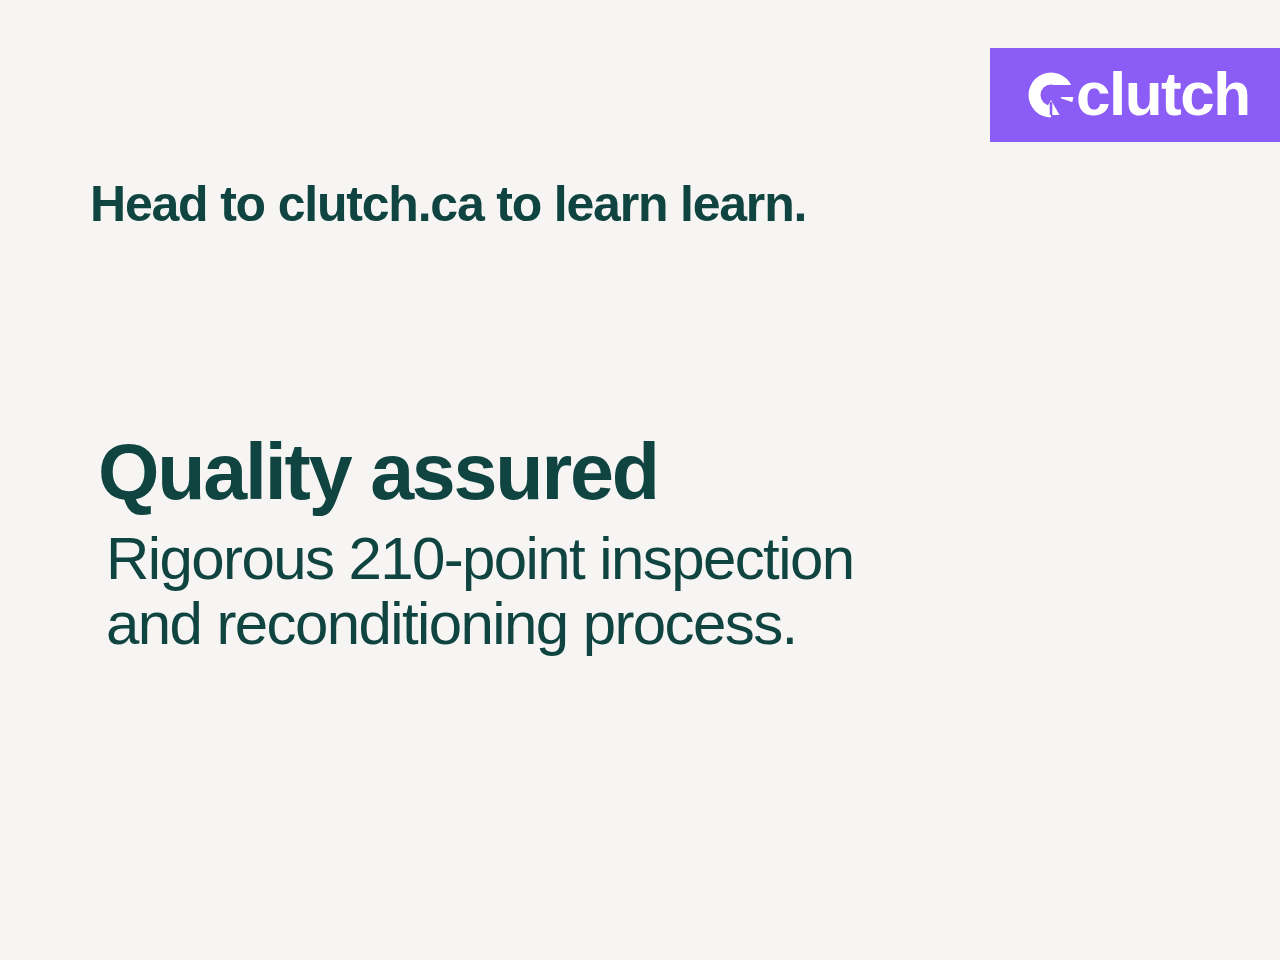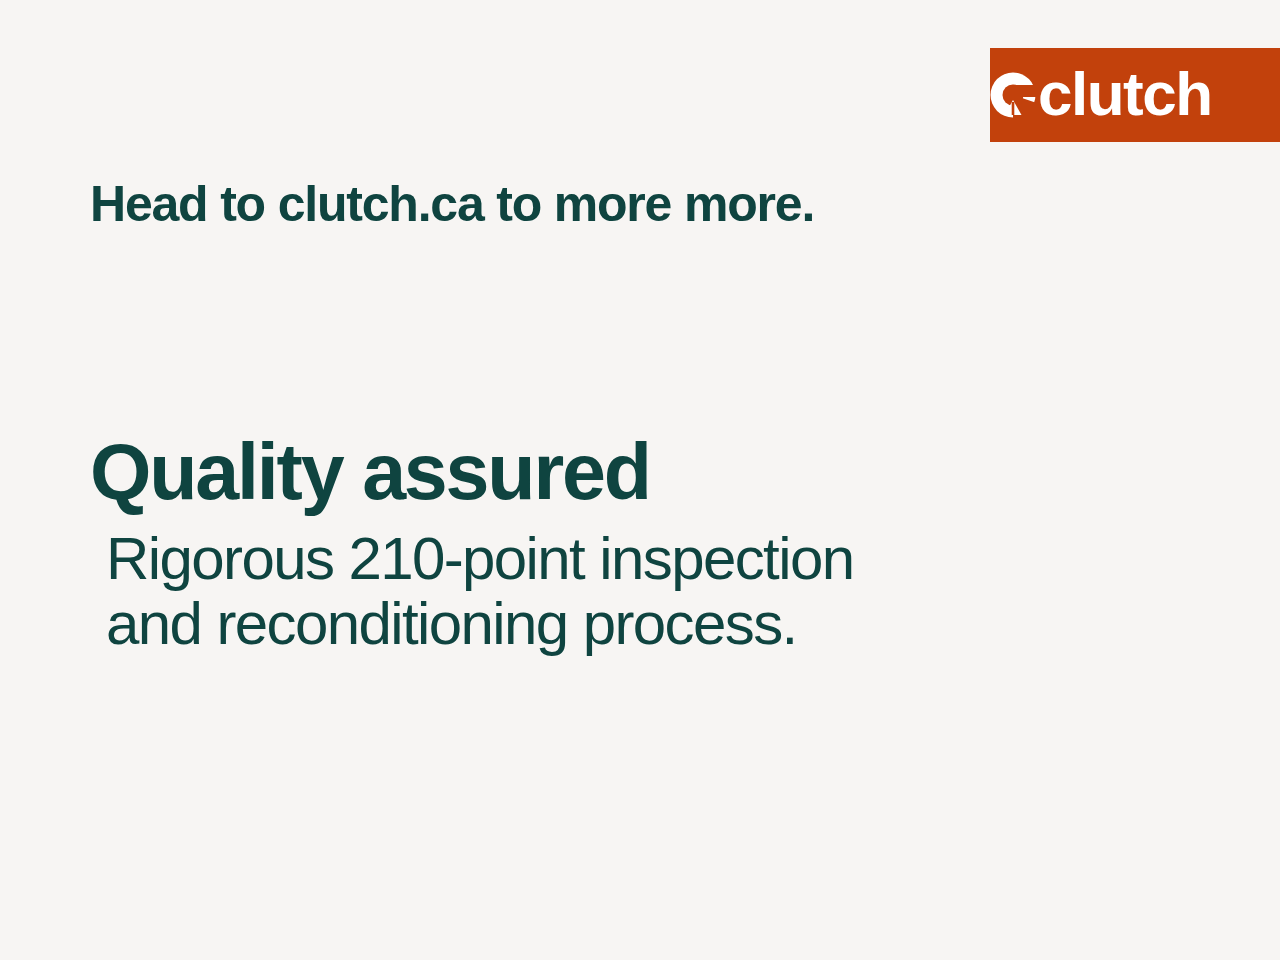--- a/index.html
+++ b/index.html
@@ -23,24 +23,25 @@
     box-sizing: border-box;
   }
 
   
   .brand-banner {
     position: absolute;
     left: 990px;
     top: 48px;
     width: 290px;
     height: 94px;
-    background: #c2410c;
+    background: #8b5cf6;
     display: flex;
     align-items: center;
     justify-content: flex-start;
+    padding-left: 38px;
     box-sizing: border-box;
   }
 
   .brand-logo {
     display: flex;
     align-items: center;
     gap: 0px;
     line-height: 1;
   }
 
@@ -82,21 +83,21 @@
     top: 432px;
     width: 1000px;
   }
 
   .headline {
     font-size: 79px;
     font-weight: 700;
     letter-spacing: -2.2px;
     color: #0f4440;
     line-height: 1.0;
-    margin: 0 0 14px 0;
+    margin: 0 0 14px 8px;
     white-space: nowrap;
   }
 
   .subhead {
     font-size: 60px;
     font-weight: 400;
     letter-spacing: -1.6px;
     color: #0f4440;
     line-height: 1.08;
     margin: 16px;
@@ -131,21 +132,21 @@
             <path d="M23 29 L31.5 44 L14.5 44 Z" fill="#fff"></path>
             <path d="M23 31 L23 44" stroke="#000" stroke-width="2.6" fill="none"></path>
           </mask>
         </defs>
         <rect x="0" y="0" width="46" height="48" fill="#ffffff" mask="url(#cMask)"></rect>
       </svg>
       <span class="brand-wordmark">clutch</span>
     </div>
   </div>
 
-  <div class="eyebrow">Head to clutch.ca to more more.</div>
+  <div class="eyebrow">Head to clutch.ca to learn learn.</div>
 
   <div class="headline-group">
     <h1 class="headline">Quality assured</h1>
     <p class="subhead">
       <span class="subhead-line">Rigorous 210-point inspection</span>
       <span class="subhead-line">and reconditioning process.</span>
     </p>
   </div>
 
 </div>

